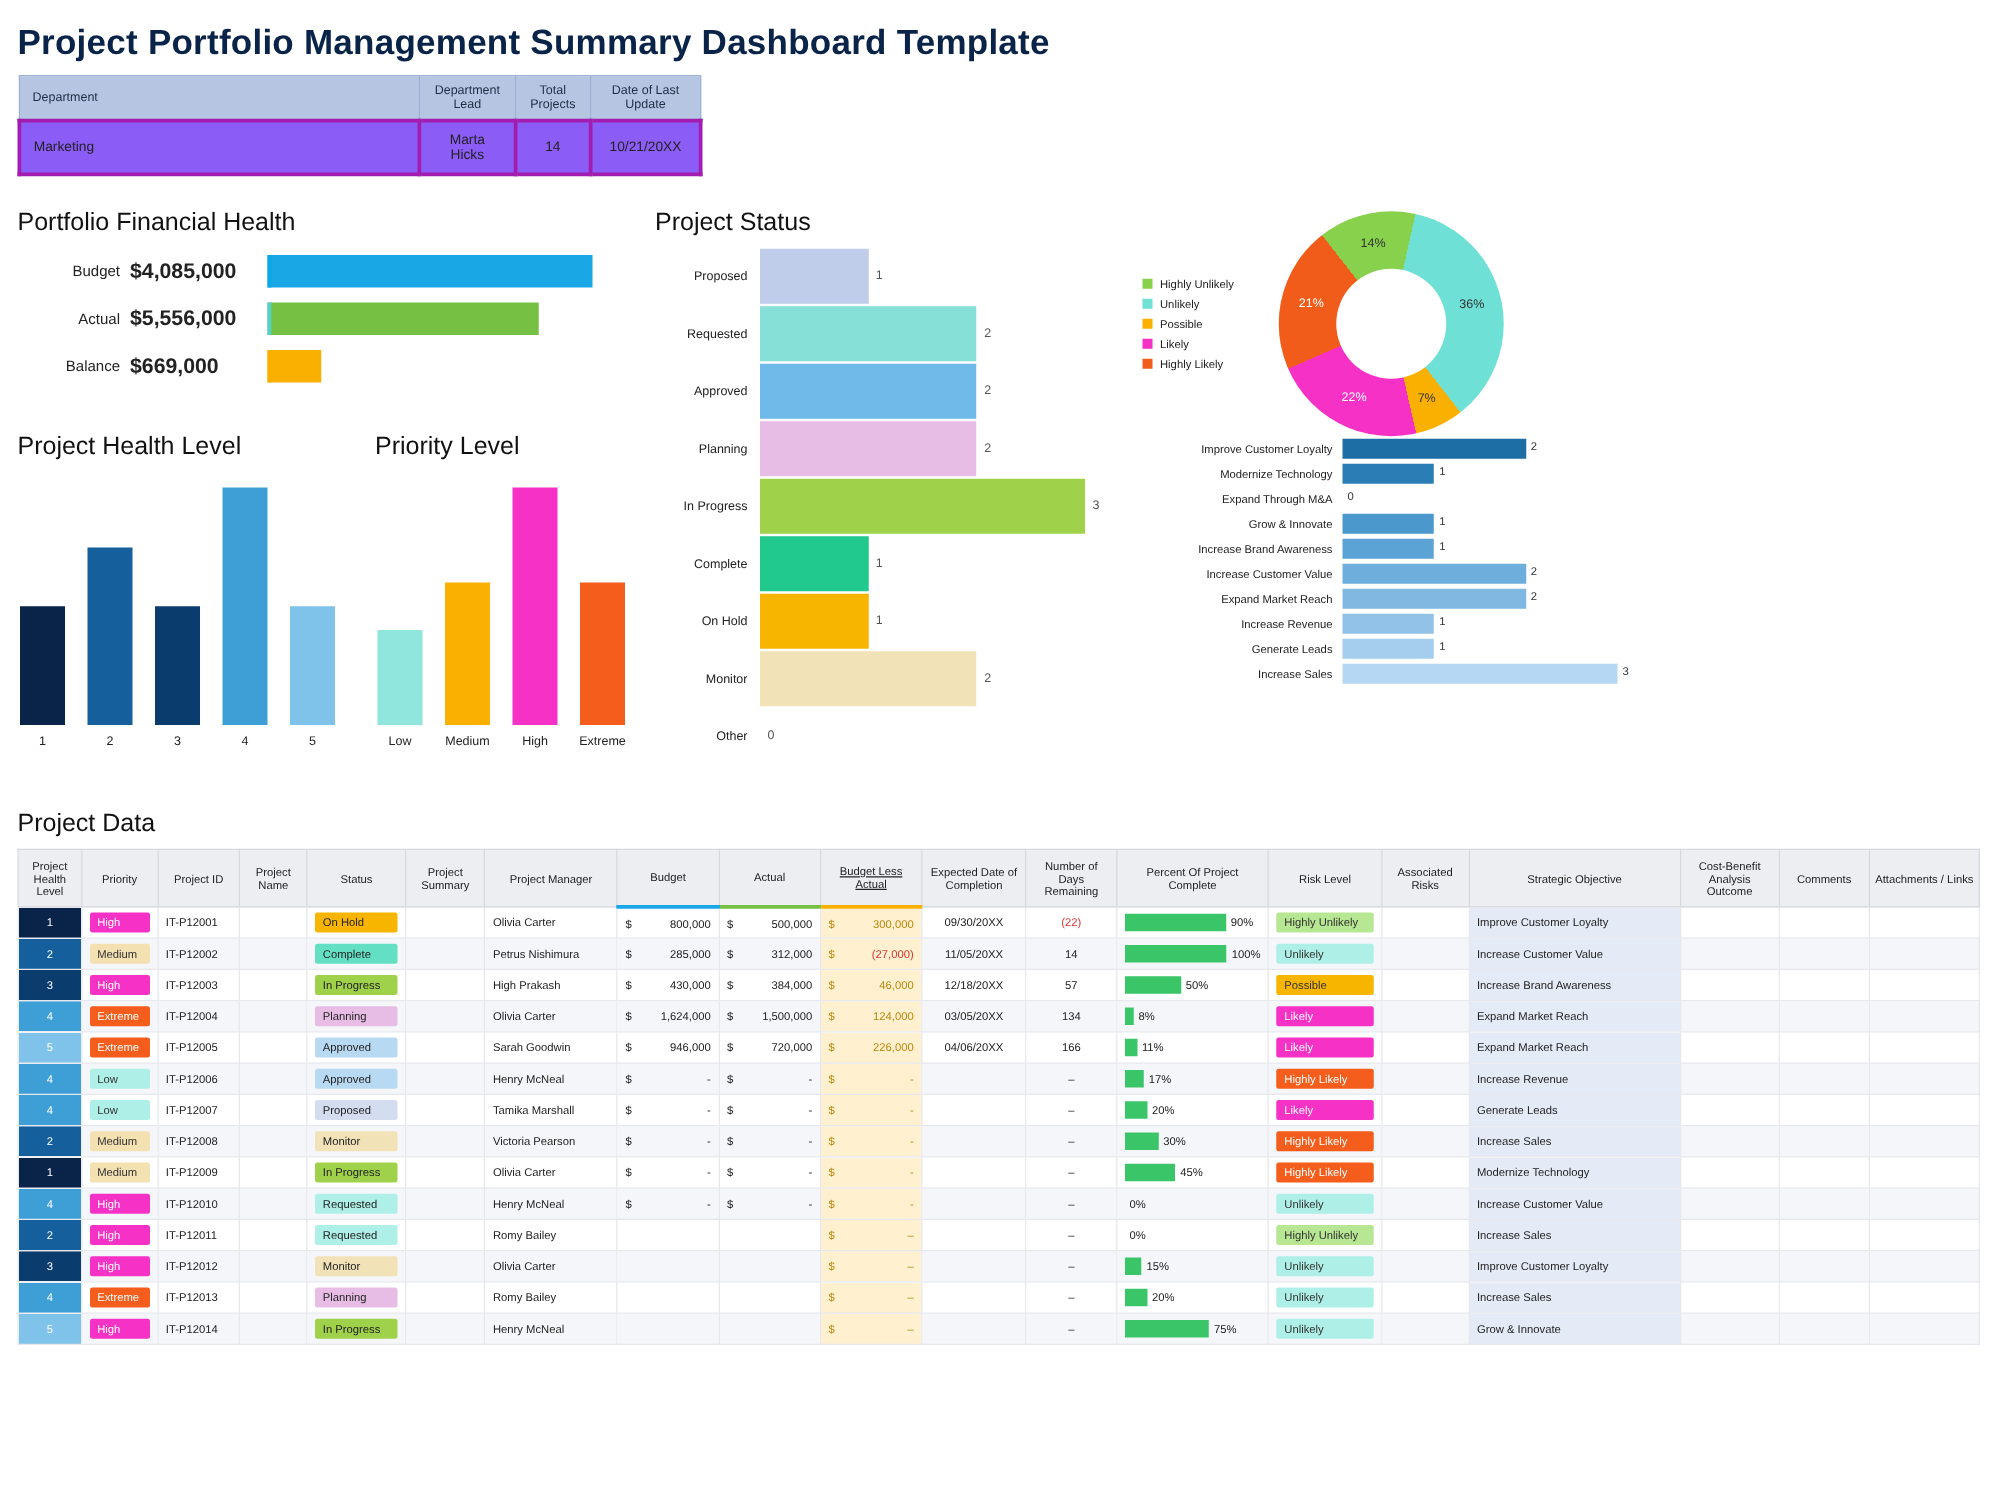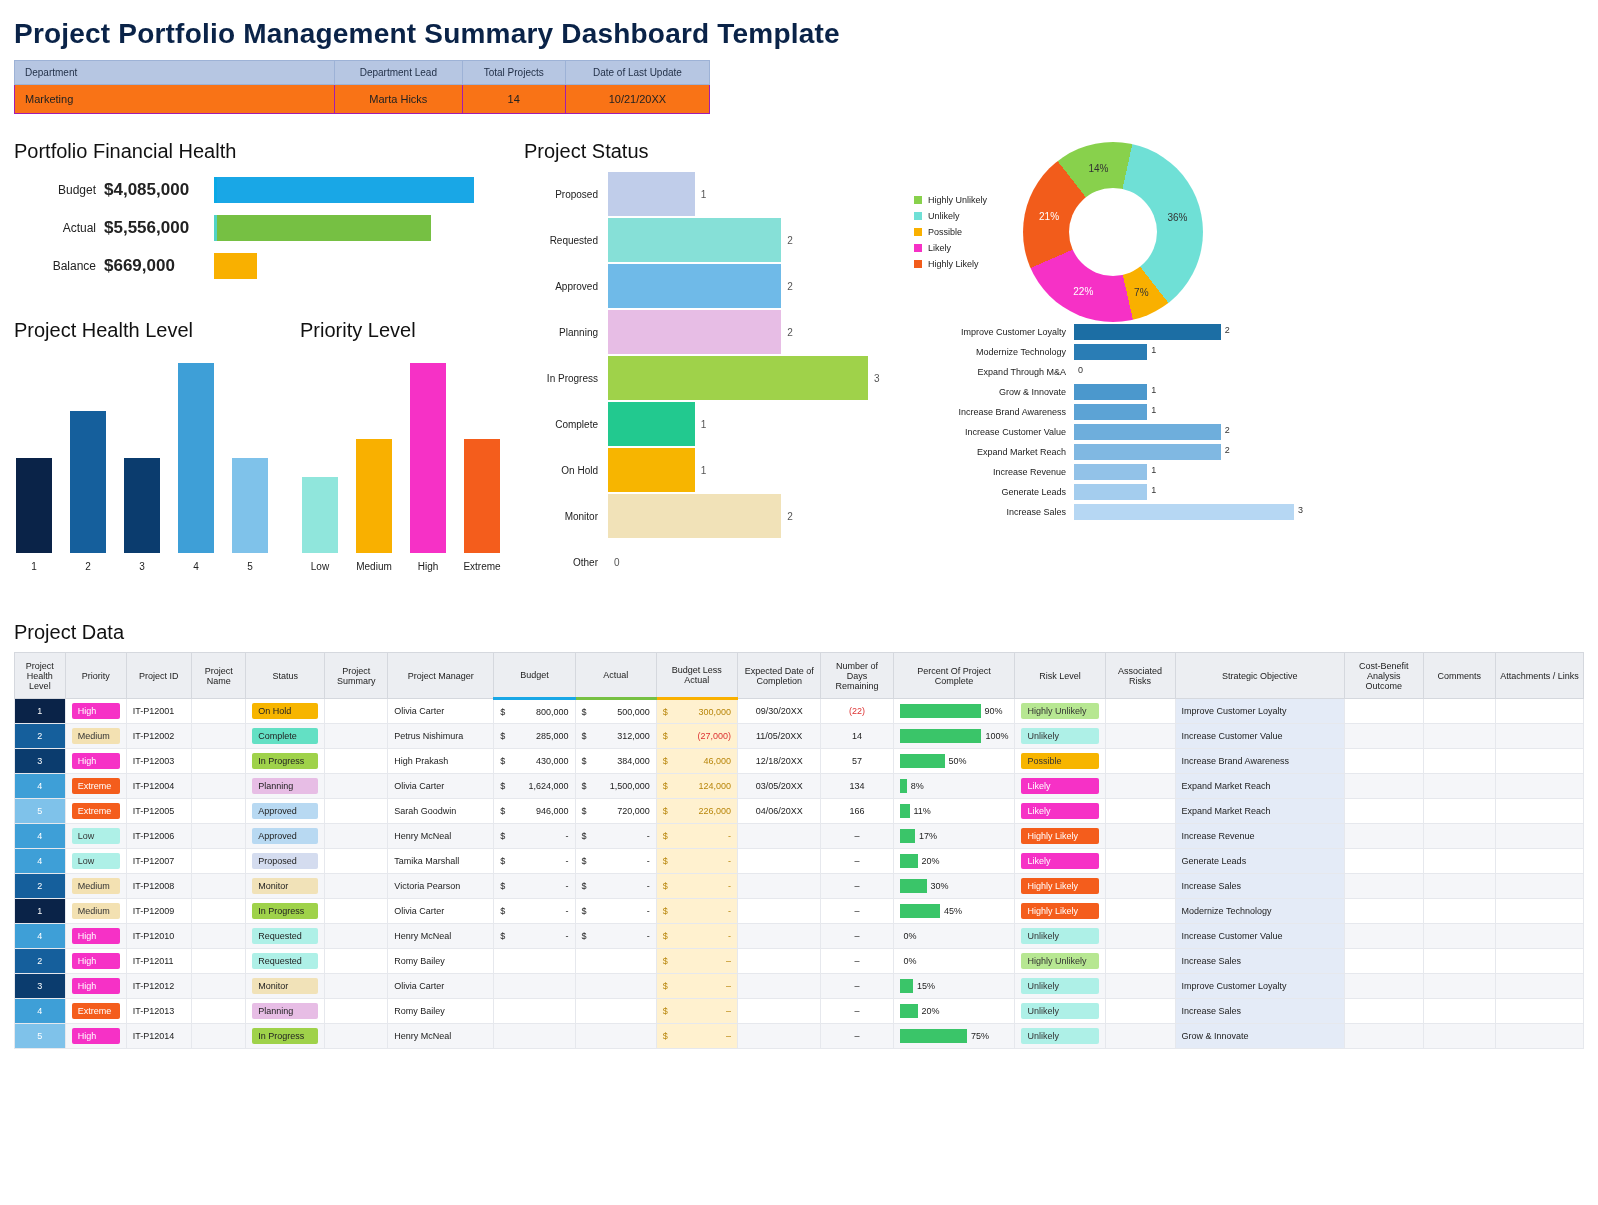--- a/index.html
+++ b/index.html
@@ -1,24 +1,24 @@
 <!DOCTYPE html>
 <html><head>
 <meta charset="utf-8">
 <style>
 *{box-sizing:border-box;margin:0;padding:0;font-family:"Century Gothic",Futura,Helvetica,Arial,sans-serif}
 body{background:#fff;padding:14px 14px 30px;font-size:10px;color:#222;width:1598px}
 h1{font-size:28px;font-weight:700;color:#0a2348;margin:4px 0 10px 0;letter-spacing:.2px}
 h2{font-size:20px;font-weight:400;color:#111;margin:10px 0 8px 0}
 
 
-.hdr{border-collapse:collapse;width:696px}
+.hdr{border-collapse:collapse;width:548px}
 .hdr th{background:#b6c6e2;color:#1f2d45;font-weight:400;font-size:10px;padding:6px;border:1px solid #9db2d6;text-align:center}
 .hdr th:first-child{text-align:left;padding-left:10px;width:320px}
-.hdr td{background:#f97316;font-size:11px;padding:8px;border:1px solid #a21caf;text-align:center}
+.hdr td{background:#8b5cf6;font-size:11px;padding:8px;border:3px solid #a21caf;text-align:center}
 .hdr td:first-child{text-align:left;padding-left:10px}
 
 .dash{display:flex;gap:30px;margin-top:16px}
 .colL{width:480px}
 .colM{width:360px}
 .colR{width:410px}
 
 
 .fin{display:grid;grid-template-columns:90px 110px 1fr;row-gap:12px;align-items:center;margin-top:14px}
 .fin .lab{text-align:right;font-size:12px;padding-right:8px}
@@ -366,21 +366,21 @@
       <tr>
         <th>Project Health Level</th>
         <th>Priority</th>
         <th>Project ID</th>
         <th>Project Name</th>
         <th>Status</th>
         <th>Project Summary</th>
         <th>Project Manager</th>
         <th style="border-bottom: 3px solid rgb(25, 167, 230);">Budget</th>
         <th style="border-bottom: 3px solid rgb(118, 192, 67);">Actual</th>
-        <th style="border-bottom: 3px solid rgb(249, 176, 0);">Budget Less Actual</th>
+        <th style="border-bottom: 3px solid rgb(249, 176, 0); text-decoration: underline;">Budget Less Actual</th>
         <th>Expected Date of Completion</th>
         <th>Number of Days Remaining</th>
         <th>Percent Of Project Complete</th>
         <th>Risk Level</th>
         <th>Associated Risks</th>
         <th>Strategic Objective</th>
         <th>Cost-Benefit Analysis Outcome</th>
         <th>Comments</th>
         <th>Attachments / Links</th>
       </tr>

